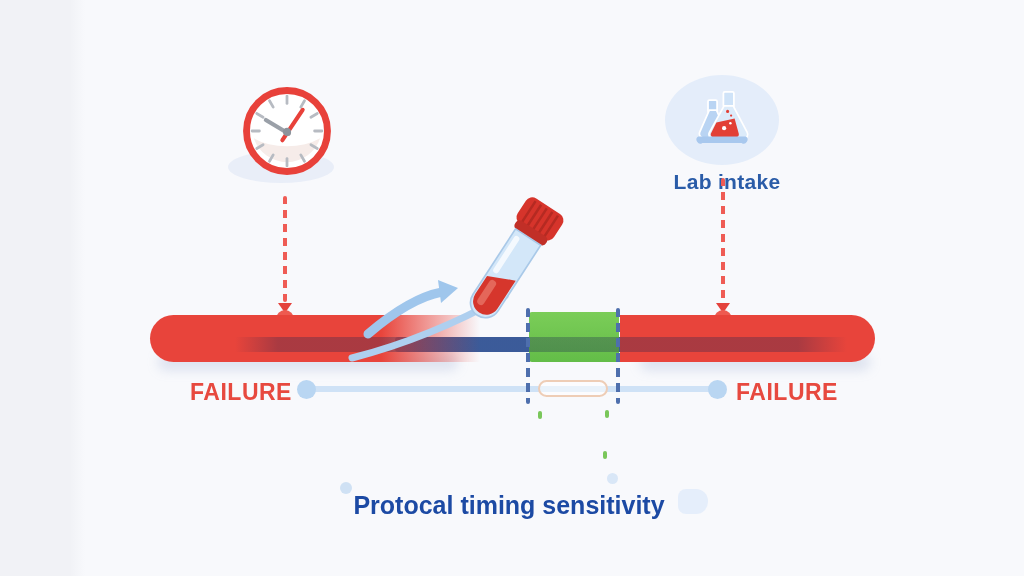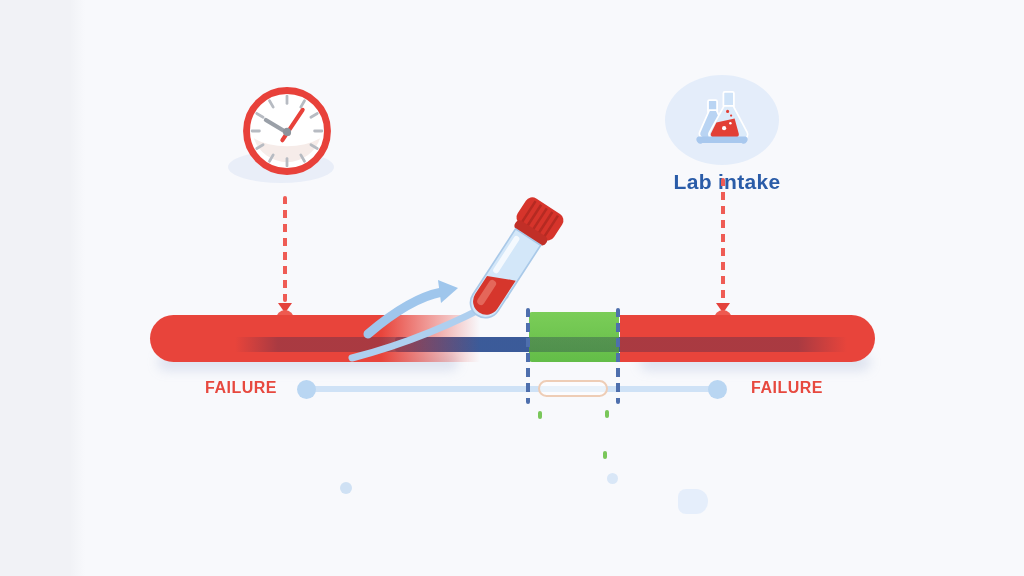--- a/index.html
+++ b/index.html
@@ -49,21 +49,21 @@
 
   
   .thin-line{left:306px;top:386px;width:412px;height:6px;border-radius:3px;background:#cfe2f6;}
   .thin-dot{width:19px;height:19px;border-radius:50%;background:#b9d6f2;}
   .thin-dot.l{left:297px;top:380px;}
   .thin-dot.r{left:708px;top:380px;}
   .capsule{left:538px;top:380px;width:70px;height:17px;border-radius:9px;
     border:2px solid #eecdb6;background:rgba(255,255,255,.55);box-sizing:border-box;}
 
   
-  .failure{top:379px;width:150px;text-align:center;font-size:16px;font-weight:700;
+  .failure{top:379px;width:150px;text-align:center;font-size:23px;font-weight:700;
     color:#e7493f;letter-spacing:.5px;z-index:6;}
   .failure.l{left:166px;}
   .failure.r{left:712px;}
   .success-pill{left:511px;top:421px;width:126px;height:29px;border-radius:15px;z-index:6;
     background:linear-gradient(180deg,#67c24d 0%,#55b340 100%);
     display:flex;align-items:center;justify-content:center;
     color:#ffffff;font-size:18px;font-weight:700;letter-spacing:1.5px;}
   .gtick{width:4px;height:8px;border-radius:2px;background:#7ac75a;z-index:6;}
   .gtick.a{left:538px;top:411px;}
   .gtick.b{left:605px;top:410px;}
@@ -176,14 +176,15 @@
       <path d="M42,50 h36 v94 a18,18 0 0 1 -36,0 z" fill="#d3e7f9" stroke="#a9c9e8" stroke-width="2"></path>
       <path d="M44,116 L76,102 v40 a16,16 0 0 1 -32,0 z" fill="#d6362c"></path>
       <rect x="50" y="116" width="9" height="34" rx="4.5" fill="#e4675a"></rect>
       <rect x="46" y="56" width="7" height="52" rx="3.5" fill="rgba(255,255,255,0.75)"></rect>
     </g>
   </svg>
 
   <div class="abs decor d1"></div>
   <div class="abs decor d2"></div>
   <div class="abs decor d3"></div>
+  <div class="abs title">Protocal timing sensitivity</div>
 
 </div>
 
 </body></html>

